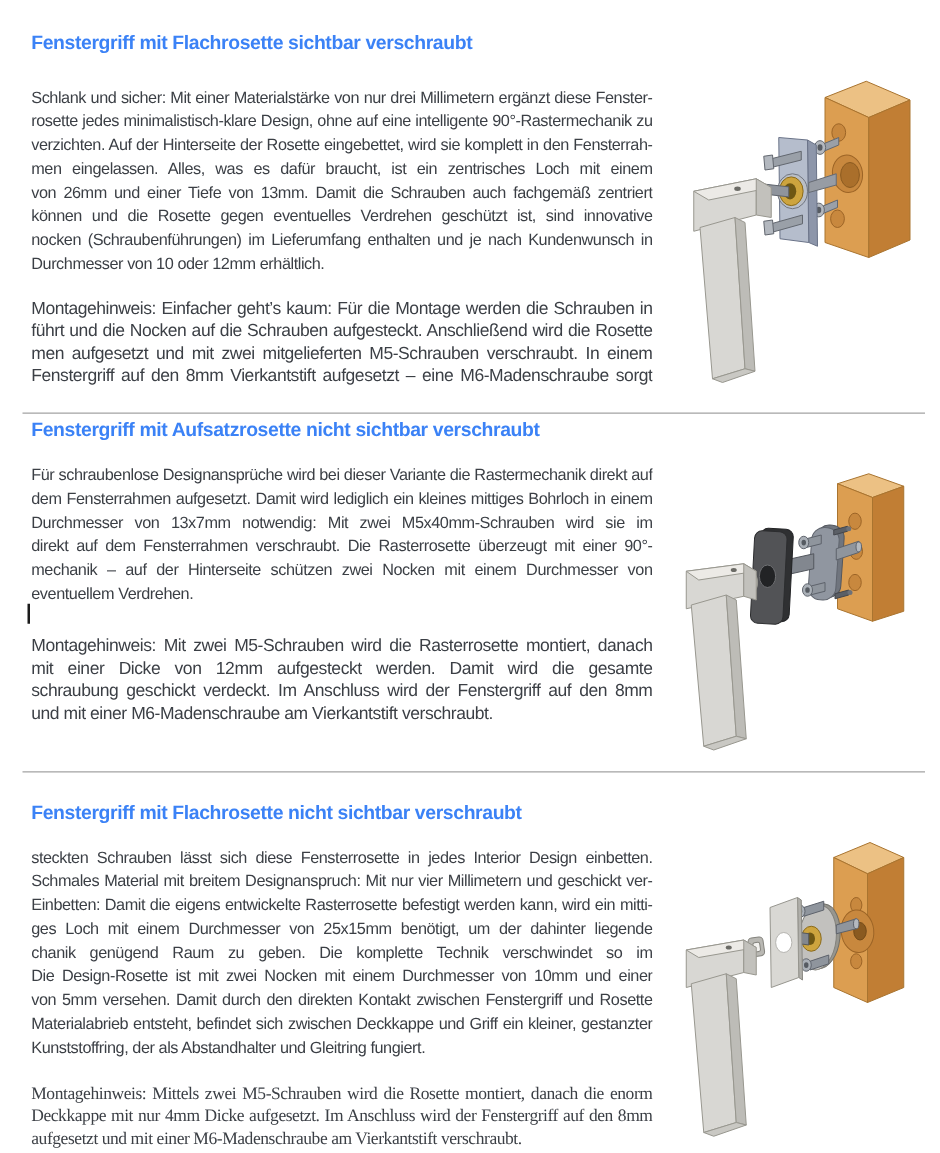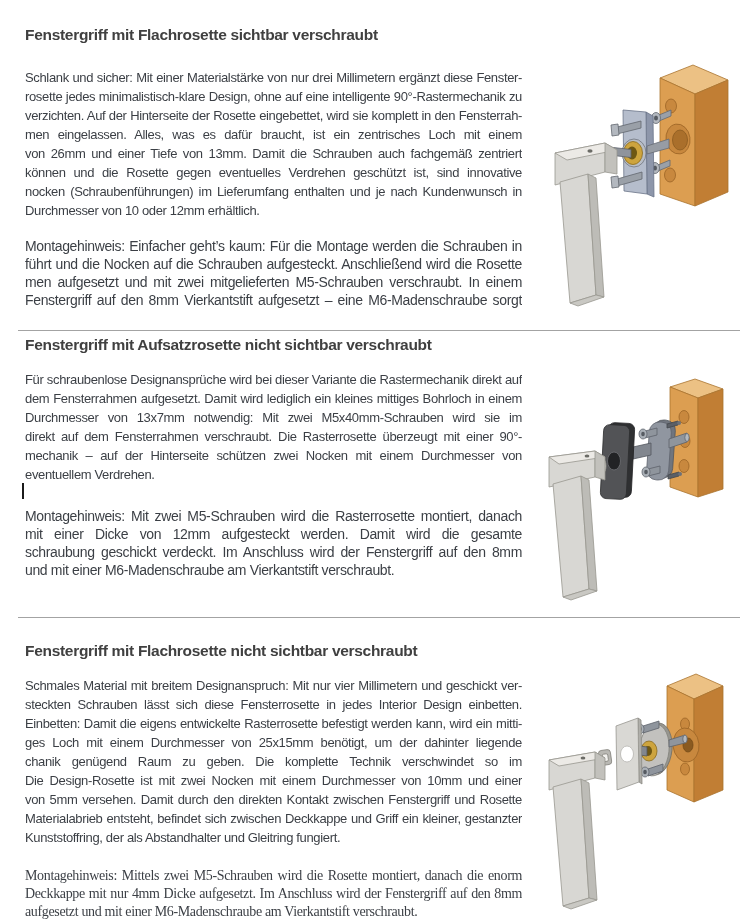--- a/index.html
+++ b/index.html
@@ -6,21 +6,21 @@
   .page {
     position:relative; width:752px; height:922px; background:#ffffff;
     font-family:"Liberation Sans","DejaVu Sans",sans-serif;
     color:#3b3f45; overflow:hidden;
   }
   .section { position:absolute; left:25px; width:497px; }
   #section-1 { top:26px; }
   #section-2 { top:336px; }
   #section-3 { top:642px; }
   .heading {
-    font-size:15.5px; font-weight:bold; color:#404040;
+    font-size:15.5px; font-weight:bold; color:#3b82f6;
     letter-spacing:-0.3px; line-height:18px;
   }
   .body-block { margin-top:24px; }
   #section-2 .body-block, #section-3 .body-block { margin-top:16px; }
   .note-block { margin-top:17px; }
   #section-2 .note-block { margin-top:23px; }
   #section-3 .note-block { margin-top:20px;font-family:Liberation Serif, serif; }
   .body-block .line {
     font-size:13px; line-height:19px; height:19px; overflow:hidden;
     letter-spacing:-0.35px; text-align:justify; text-align-last:justify;
@@ -182,22 +182,22 @@
         <polygon points="18,220 44,212 52,214 26,223" fill="#c9c8c3" stroke="#98978f"></polygon>
       </g>
     </svg>
   </div>
 
   <div class="divider" id="divider-2"></div>
 
   <div class="section" id="section-3">
     <div class="heading">Fenstergriff mit Flachrosette nicht sichtbar verschraubt</div>
     <div class="body-block">
+        <div class="line">steckten Schrauben lässt sich diese Fensterrosette in jedes Interior Design einbetten. Apropos</div>
         <div class="line">Schmales Material mit breitem Designanspruch: Mit nur vier Millimetern und geschickt ver-</div>
-        <div class="line">steckten Schrauben lässt sich diese Fensterrosette in jedes Interior Design einbetten. Apropos</div>
         <div class="line">Einbetten: Damit die eigens entwickelte Rasterrosette befestigt werden kann, wird ein mitti-</div>
         <div class="line">ges Loch mit einem Durchmesser von 25x15mm benötigt, um der dahinter liegende Rasterme-</div>
         <div class="line">chanik genügend Raum zu geben. Die komplette Technik verschwindet so im Fensterrahmen.</div>
         <div class="line">Die Design-Rosette ist mit zwei Nocken mit einem Durchmesser von 10mm und einer Länge</div>
         <div class="line">von 5mm versehen. Damit durch den direkten Kontakt zwischen Fenstergriff und Rosette kein</div>
         <div class="line">Materialabrieb entsteht, befindet sich zwischen Deckkappe und Griff ein kleiner, gestanzter</div>
         <div class="line last">Kunststoffring, der als Abstandhalter und Gleitring fungiert.</div>
       </div>
     <div class="note-block">
         <div class="line">Montagehinweis: Mittels zwei M5-Schrauben wird die Rosette montiert, danach die enorm schlanke</div>

